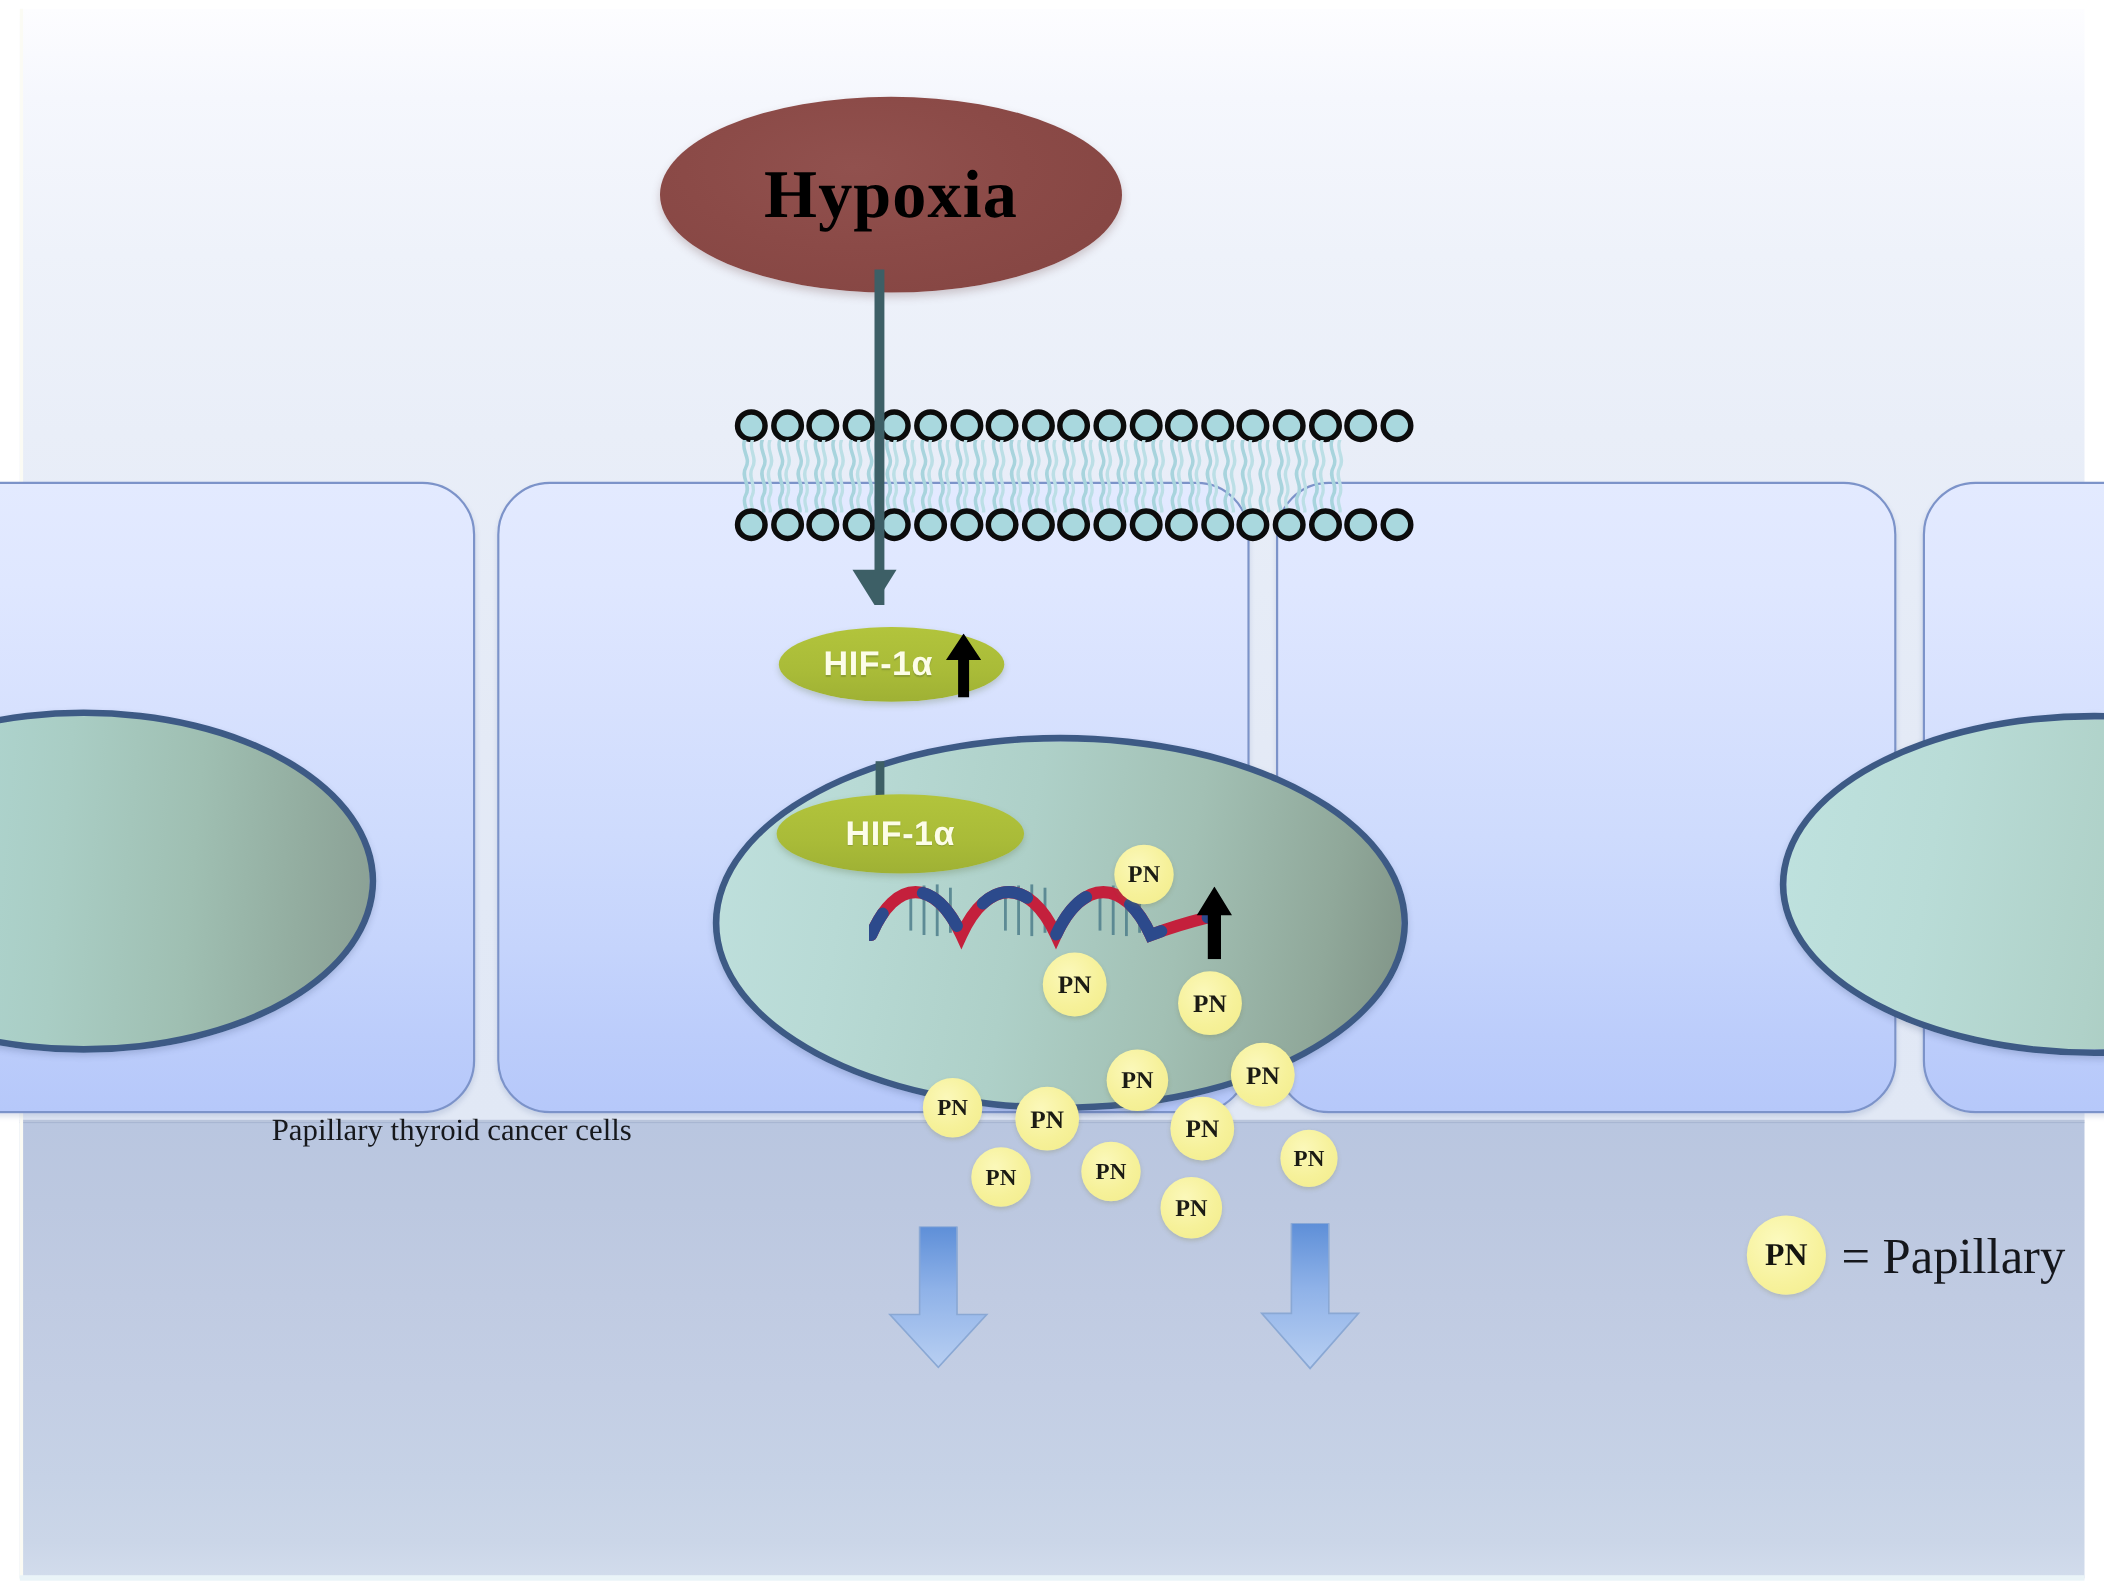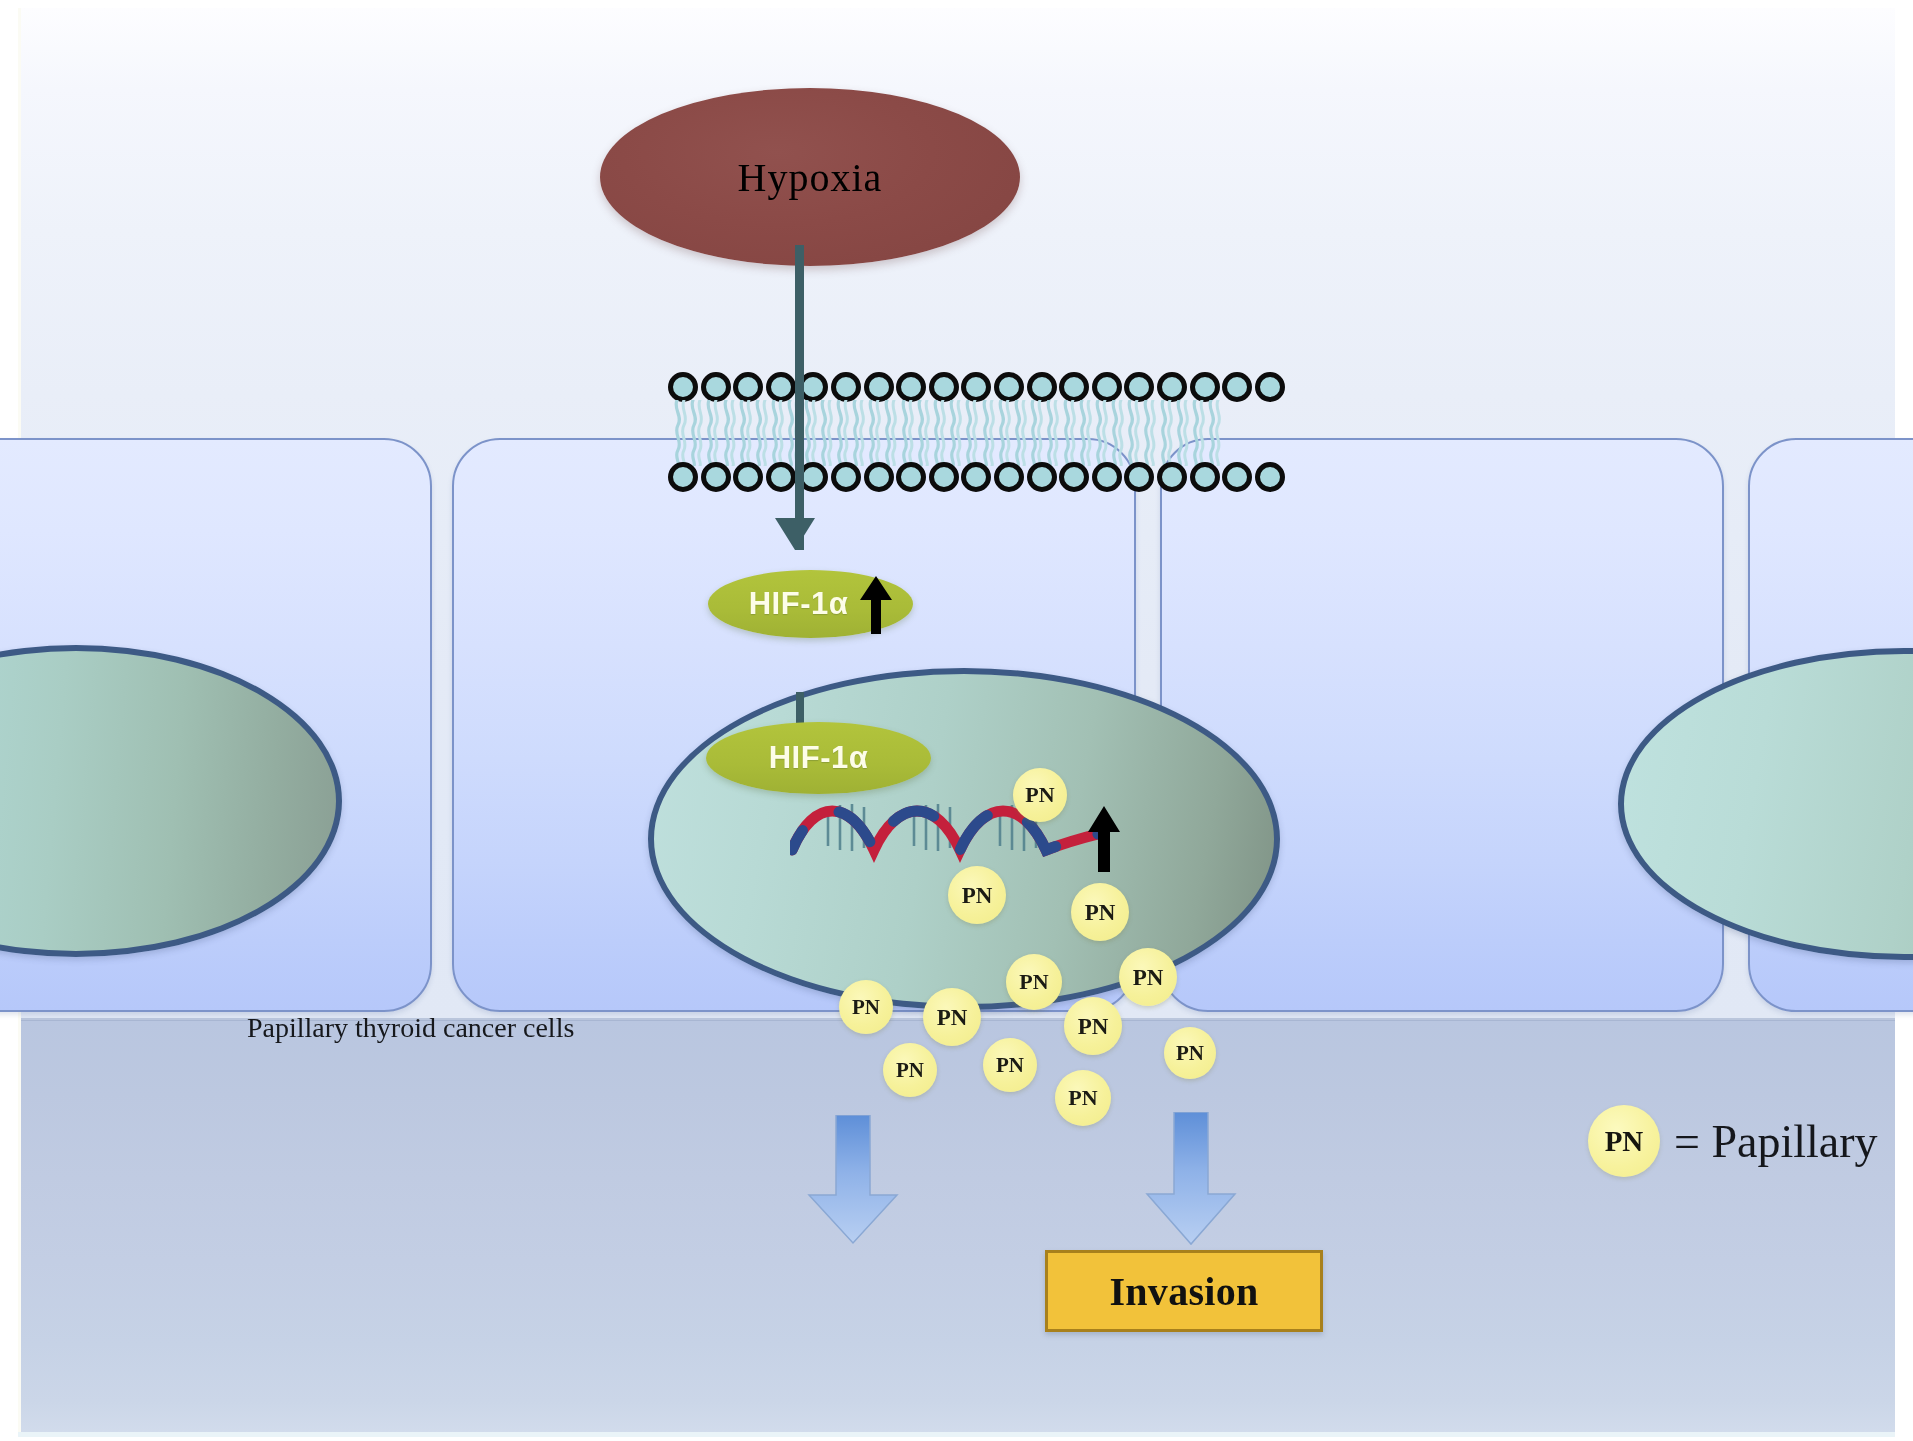--- a/index.html
+++ b/index.html
@@ -192,21 +192,21 @@
   
   #hypoxia{
     position:absolute;left:600px;top:88px;width:420px;height:178px;
     border-radius:50%;
     background:radial-gradient(ellipse at 42% 36%,#91514e 0%,#8b4a47 45%,#834441 100%);
     display:flex;align-items:center;justify-content:center;
     box-shadow:0 4px 8px rgba(100,60,58,.25);
   }
   #hypoxia span{
     font-family:"Liberation Serif",serif;
-    font-weight:normal;font-size:40px;color:#000;
+    font-weight:bold;font-size:62px;color:#000;
     letter-spacing:1px;
   }
 </style>
 </head>
 <body>
 
 <div id="stage">
 
   <div class="bg-upper"></div>
   <div class="bg-lower"></div>
@@ -581,23 +581,20 @@
         <linearGradient id="ba2" x1="0" y1="0" x2="0" y2="1">
           <stop offset="0%" stop-color="#5e8fd8"></stop>
           <stop offset="45%" stop-color="#8fb2e8"></stop>
           <stop offset="100%" stop-color="#b8cff2"></stop>
         </linearGradient>
       </defs>
       <polygon points="31,0 65,0 65,82 92,82 48,132 4,82 31,82" fill="url(#ba2)" stroke="#8aa8d4" stroke-width="1.5"></polygon>
     </svg>
   </div>
 
-  <div class="res-box" id="box-invasion">
-    <span>Invasion</span>
-  </div>
 
   <div id="cells-label">Papillary thyroid cancer cells</div>
 
   <div id="legend">
     <div class="pn-legend">
       <b>PN</b>
     </div>
     <div class="eqtext">= Papillary</div>
   </div>
 

